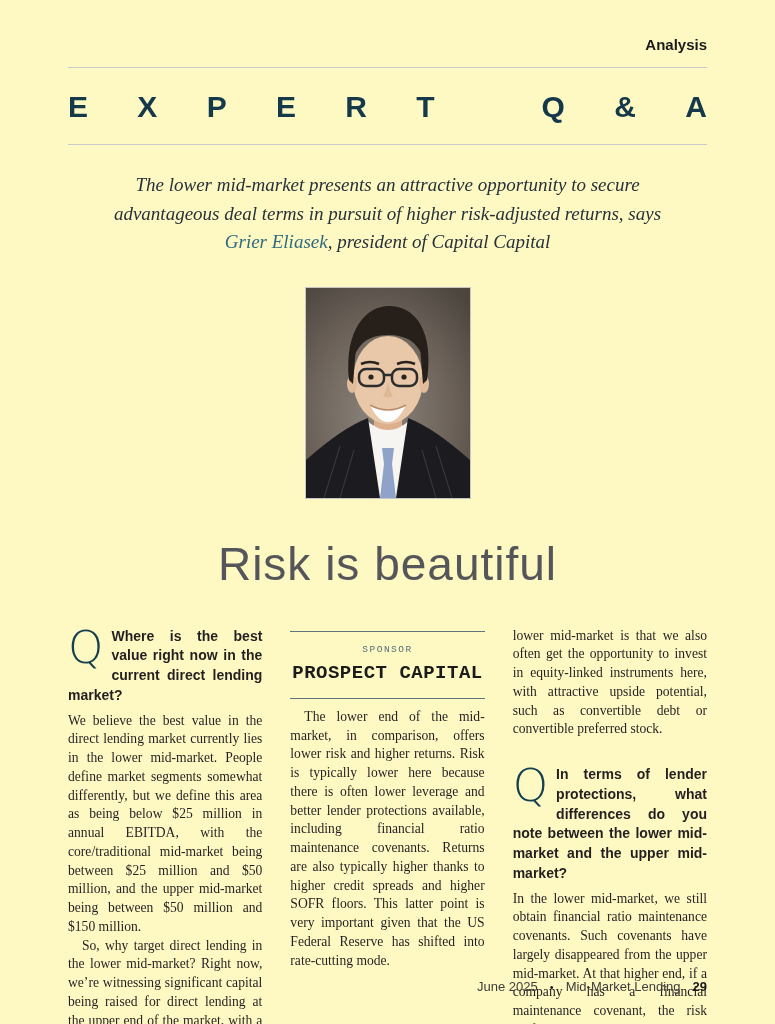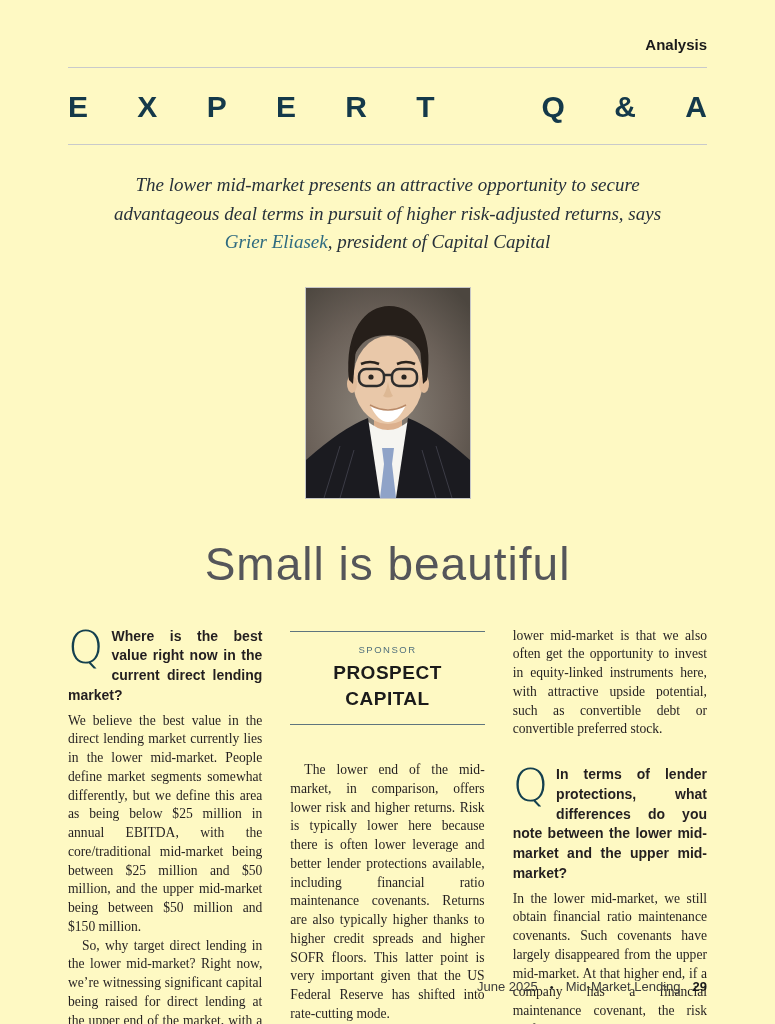--- a/index.html
+++ b/index.html
@@ -101,22 +101,22 @@
     text-align: left;
   }
   .q-block::after { content: ""; display: block; clear: both; }
   .answer { margin-top: 6px; }
   
   .sponsor-box {
     border-top: 1px solid #5f757e;
     border-bottom: 1px solid #5f757e;
     text-align: center;
     padding: 11px 0 12px 0;
-    margin: 4px 0 36px 0;
-    font-family: Liberation Sans, sans-serif;
+    margin: 4px 0 9px 0;
+    font-family: Liberation Mono, monospace;
   }
   .sponsor-label {
     font-size: 9.5px;
     letter-spacing: 1.5px;
     color: #51707d;
     font-weight: normal;
   }
   .sponsor-name {
     margin-top: 4px;
     font-size: 19px;
@@ -208,21 +208,21 @@
       <circle cx="65" cy="89" r="2.6" fill="#2a241f"></circle>
       <circle cx="98" cy="89" r="2.6" fill="#2a241f"></circle>
 
       <path d="M82,94 Q80,104 77,108 Q82,111 87,108 Q84,104 82,94" fill="#ddb894"></path>
 
       <path d="M64,117 Q82,126 100,117 Q92,134 82,134 Q72,134 64,117 Z" fill="#ffffff"></path>
       <path d="M64,117 Q82,127 100,117" stroke="#b98a68" stroke-width="1.5" fill="none"></path>
     </svg>
   </div>
 
-  <div class="headline">Small is beautiful</div>
+  <div class="headline">Risk is beautiful</div>
 
   <div class="columns">
 
     <div class="col">
       <div class="q-block">
         <span class="q-marker">Q</span>
         <span class="q-text">Where is the best value right now in the current direct lending market?</span>
       </div>
       <p class="body-para answer">We believe the best value in the direct lending market currently lies in the lower mid-market. People define market segments somewhat differently, but we define this area as being below $25 million in annual EBITDA, with the core/traditional mid-market being between $25 million and $50 million, and the upper mid-market being between $50 million and $150 million.</p>
       <p class="body-para indent">So, why target direct lending in the lower mid-market? Right now, we’re witnessing significant capital being raised for direct lending at the upper end of the market, with a convergence occurring between the upper mid-market and the broadly syndicated markets.</p>

